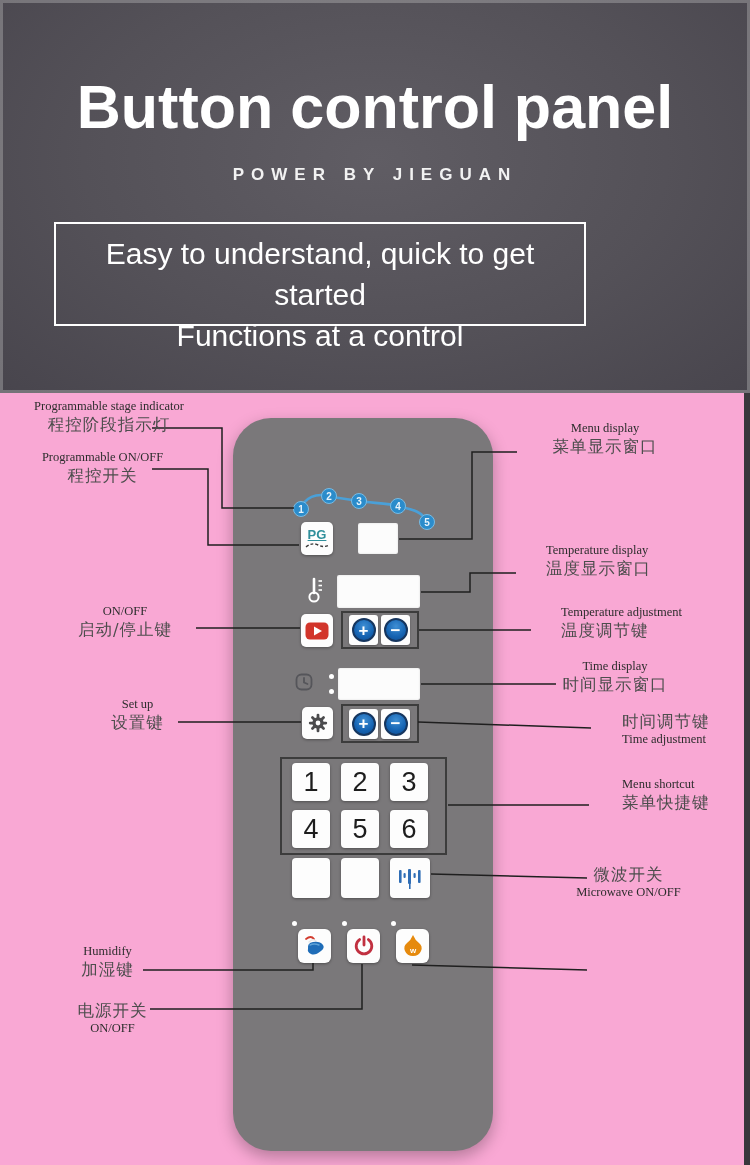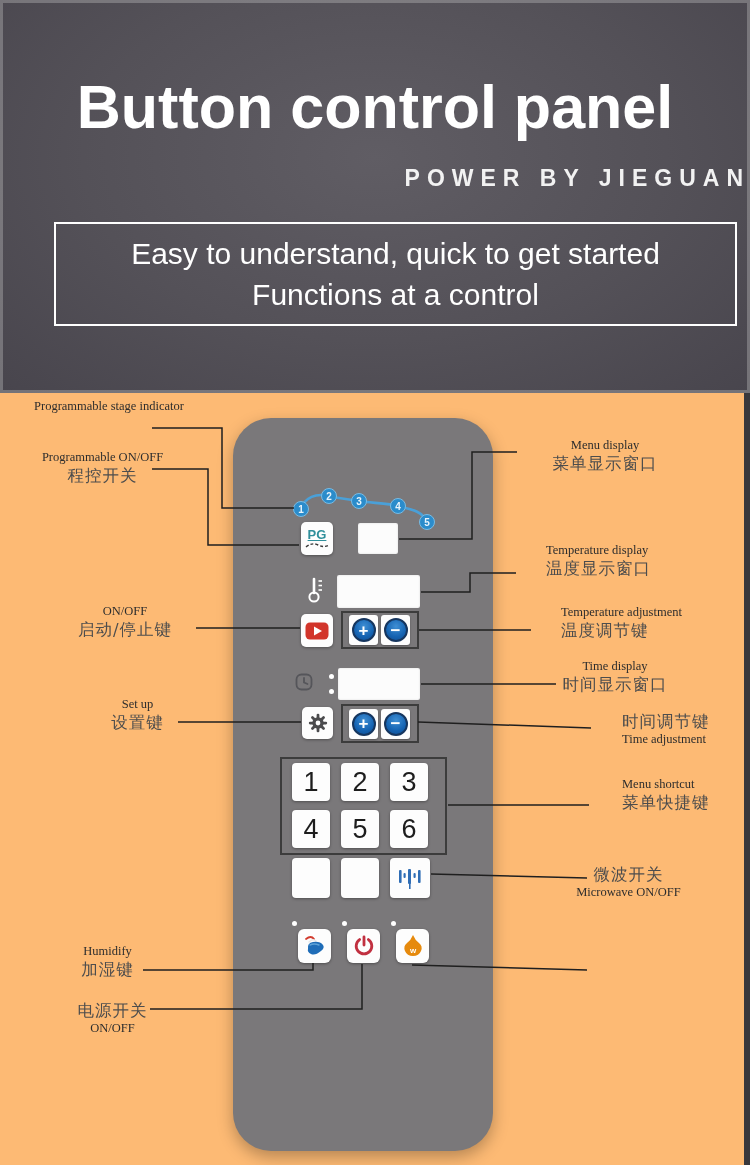--- a/index.html
+++ b/index.html
@@ -1,26 +1,26 @@
 <!DOCTYPE html>
 <html><head>
 <meta charset="utf-8">
 <style>
   html,body{margin:0;padding:0;background:#e8e8e8;}
-  .page{position:relative;width:750px;height:1165px;background:#fdba74;overflow:hidden;
+  .page{position:relative;width:750px;height:1165px;background:#f9a8d4;overflow:hidden;
         font-family:"Liberation Sans",sans-serif;margin:0 auto;}
   
   .header{position:absolute;left:0;top:0;width:750px;height:393px;
           background:radial-gradient(ellipse at 50% 40%, #605d64 0%, #545158 55%, #48454d 100%);
           box-shadow:inset 0 0 0 3px rgba(200,200,200,.35);}
   .title{position:absolute;left:0;top:72px;width:100%;text-align:center;
          font-size:61px;font-weight:bold;color:#fff;letter-spacing:0px;}
-  .subtitle{position:absolute;left:0;top:165px;width:100%;text-align:right;
-            font-size:23px;font-weight:bold;color:#f2f2f2;letter-spacing:7px;}
-  .tagline{position:absolute;left:54px;top:222px;width:683px;height:104px;
+  .subtitle{position:absolute;left:0;top:165px;width:100%;text-align:center;
+            font-size:17px;font-weight:bold;color:#f2f2f2;letter-spacing:7px;}
+  .tagline{position:absolute;left:54px;top:222px;width:532px;height:104px;
            border:2px solid #fff;box-sizing:border-box;color:#fff;text-align:center;}
   .tagline .tl{font-size:30px;line-height:41px;}
   .tagline .tl:first-child{margin-top:9px;}
   
   .rightbar{position:absolute;right:0;top:393px;width:6px;height:772px;background:#39383c;}
   .panel{position:absolute;left:233px;top:418px;width:260px;height:733px;
          background:#7a787a;border-radius:38px;box-shadow:0 6px 16px rgba(0,0,0,.28);}
   .pbtn{position:absolute;background:#fdfdfd;border-radius:5px;
         box-shadow:0 1px 3px rgba(0,0,0,.35);display:flex;flex-direction:column;
         align-items:center;justify-content:center;cursor:pointer;}
@@ -232,20 +232,21 @@
       <polyline points="421,684 556,684"></polyline>
       <polyline points="418,722 591,728"></polyline>
       <polyline points="448,805 589,805"></polyline>
       <polyline points="431,874 587,878"></polyline>
       <polyline points="412,965 587,970"></polyline>
     </g>
   </svg>
 
   <div class="ann tc" style="left:14px;top:399px;width:190px;">
     <div class="en">Programmable stage indicator</div>
+    <div class="zh">程控阶段指示灯</div>
   </div>
   <div class="ann tc" style="left:20px;top:450px;width:165px;">
     <div class="en">Programmable ON/OFF</div>
     <div class="zh">程控开关</div>
   </div>
   <div class="ann tc" style="left:55px;top:604px;width:140px;">
     <div class="en">ON/OFF</div>
     <div class="zh">启动/停止键</div>
   </div>
   <div class="ann tc" style="left:50px;top:944px;width:115px;">
@@ -254,21 +255,21 @@
   </div>
   <div class="ann tc" style="left:80px;top:697px;width:115px;">
     <div class="en">Set up</div>
     <div class="zh">设置键</div>
   </div>
   <div class="ann tc" style="left:50px;top:1000px;width:125px;">
     <div class="zh">电源开关</div>
     <div class="en">ON/OFF</div>
   </div>
 
-  <div class="ann tc" style="left:540px;top:438px;width:130px;">
+  <div class="ann tc" style="left:540px;top:421px;width:130px;">
     <div class="en">Menu display</div>
     <div class="zh">菜单显示窗口</div>
   </div>
   <div class="ann tl-a" style="left:518px;top:543px;width:155px;">
     <div class="en">Temperature display</div>
     <div class="zh">温度显示窗口</div>
   </div>
   <div class="ann tc" style="left:556px;top:659px;width:118px;">
     <div class="en">Time display</div>
     <div class="zh">时间显示窗口</div>

